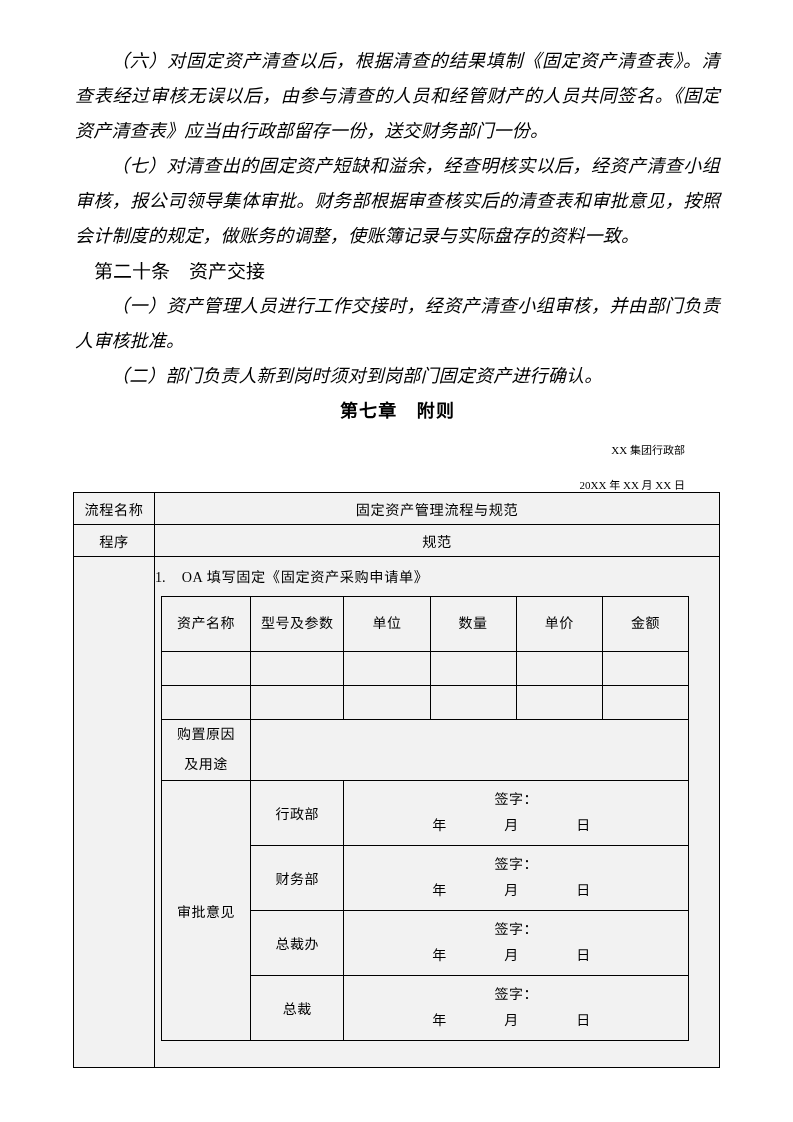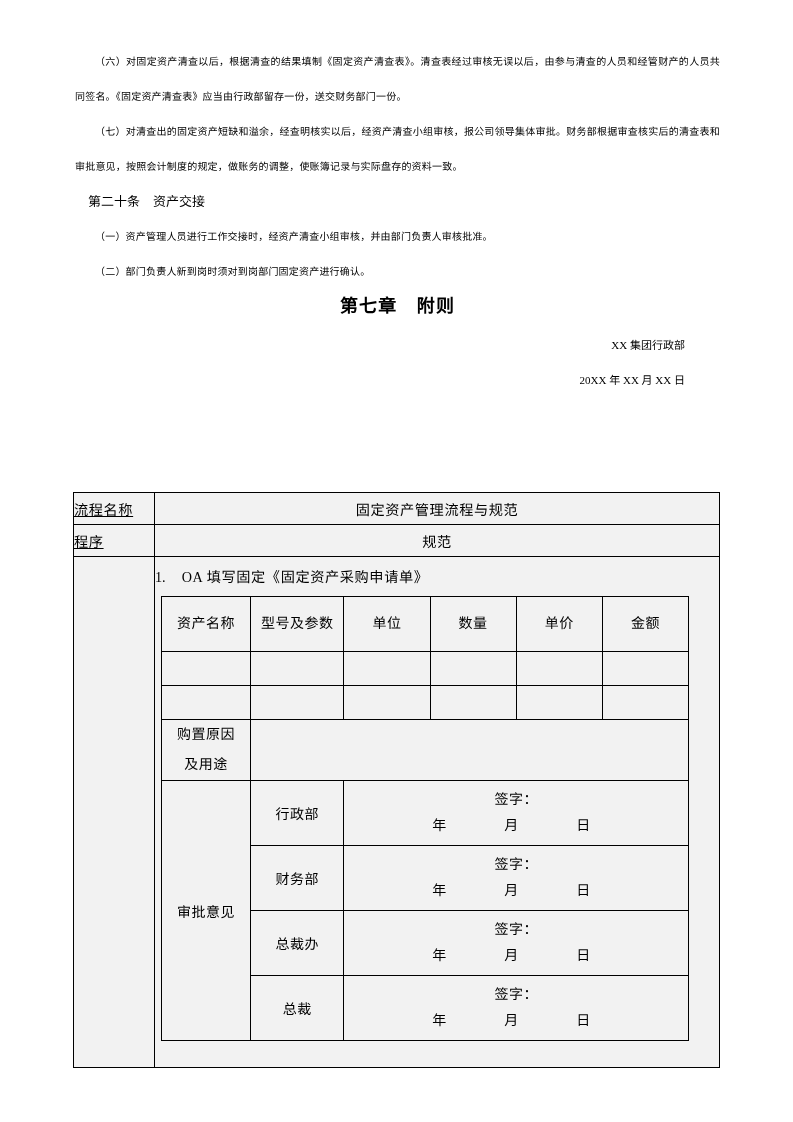--- a/index.html
+++ b/index.html
@@ -27,40 +27,41 @@
   }
 
   
   .prose {
     position: absolute;
     left: 75px;
     top: 44px;
     width: 645px;
   }
   .para {
-    font-size: 10px;
+    font-size: 18px;
     line-height: 35px;
     text-align: justify;
     text-justify: inter-ideograph;
     letter-spacing: 0.2px;
     margin: 0;
     text-indent: 2em;
+    font-style: italic;
   }
 
   .chapter-title {
     font-size: 18px;
     line-height: 35px;
     text-align: center;
     font-weight: bold;
     letter-spacing: 1.2px;
     margin: 0;
   }
 
   .article-line {
-    font-size: 13px;
+    font-size: 19px;
     line-height: 35px;
     margin: 0;
     text-indent: 1em;
   }
 
   .sign-block {
     margin-top: 4px;
   }
   .sign-line {
     font-size: 11px;
@@ -83,24 +84,23 @@
   .flow-table td {
     border: 1px solid #000000;
     font-size: 14.2px;
     vertical-align: middle;
     background: #f2f2f2;
     padding: 0;
   }
   .col-label { width: 80px; }
 
   .cell-center {
-    text-align: left;
+    text-align: center;
     height: 31px;
     letter-spacing: 0.6px;
-    text-decoration: underline;
   }
   .cell-title {
     text-align: center;
     height: 31px;
     letter-spacing: 0.6px;
   }
   .proc-cell {
     vertical-align: top;
     padding: 0;
     height: 470px;

